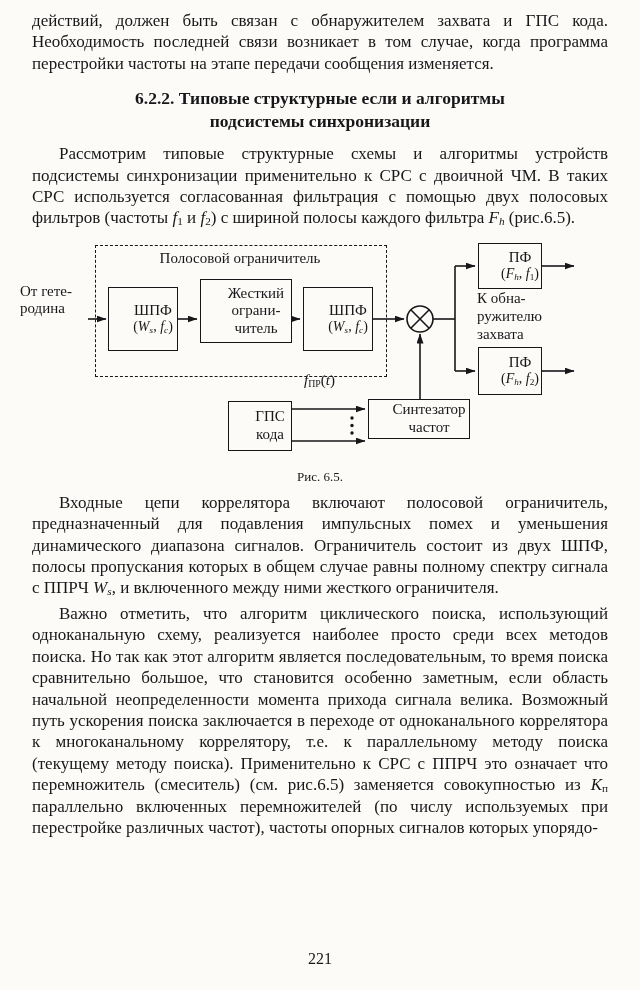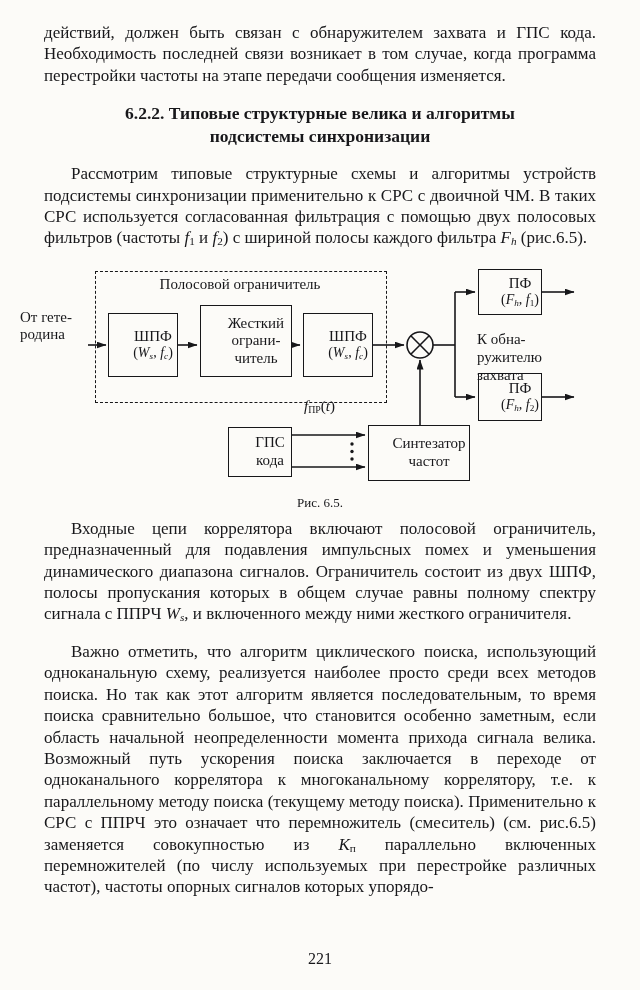--- a/index.html
+++ b/index.html
@@ -1,53 +1,53 @@
 <!DOCTYPE html>
 <html lang="ru"><head>
 <meta charset="utf-8">
 <style>
   html,body{margin:0;padding:0;}
   body{width:640px;height:990px;background:#fcfbf8;}
   .page{position:relative;width:640px;height:990px;overflow:hidden;
         font-family:"Liberation Serif",serif;color:#17171a;}
   .content{padding:6px 28px 0 28px;}
-  p.body{margin:16px;font-size:17px;line-height:21.4px;text-align:justify;text-indent:27px;}
+  p.body{margin:4px;font-size:17px;line-height:21.4px;text-align:justify;text-indent:27px;}
   p.no-indent{text-indent:0;}
   .heading{margin:13px 14px 11px;text-align:center;font-weight:bold;font-size:17.5px;line-height:22.5px;}
   .var{font-style:italic;font-family:"Liberation Serif",serif;}
   sub{font-size:0.66em;line-height:0;vertical-align:-0.2em;}
   .nowrap{white-space:nowrap;}
 
   .diagram{position:relative;height:218px;margin:10px 12px 0 -28px;width:640px;
            font-size:15px;line-height:1.16;}
   .diagram svg{position:absolute;left:0;top:0;}
   .dashed{position:absolute;left:95px;top:6px;width:290px;height:130px;
           border:1.5px dashed #17171a;}
   .dbox{position:absolute;border:1.5px solid #17171a;background:#fcfbf8;
         display:flex;flex-direction:column;align-items:center;justify-content:center;
         text-align:center;box-sizing:border-box;padding-left:20px;}
   .dlabel{position:absolute;}
   .box-sub{font-size:14px;}
   .limiter-title{left:95px;top:11px;width:290px;text-align:center;}
   .input-label{left:20px;top:44px;width:78px;text-align:left;}
-  .to-detector{left:477px;top:65px;width:95px;text-align:left;line-height:1.22;}
+  .to-detector{left:477px;top:50px;width:95px;text-align:left;line-height:1.22;}
   .fpr-label{left:304px;top:133px;width:80px;text-align:left;}
   .caption{text-align:center;font-size:13px;margin-top:12px;}
   .pagenum{position:absolute;bottom:22px;left:0;width:100%;text-align:center;font-size:16px;}
 </style>
 </head>
 <body>
 
 <div class="page">
   <div class="content">
 
     <p class="body no-indent"><span>действий, должен быть связан с обнаружителем захвата и ГПС кода. Необходимость последней связи возникает в том случае, когда программа перестройки частоты на этапе передачи сообщения изменяется.</span></p>
 
     <div class="heading">
-      <div>6.2.2. Типовые структурные велика и алгоритмы</div>
+      <div>6.2.2. Типовые структурные если и алгоритмы</div>
       <div>подсистемы синхронизации</div>
     </div>
 
     <p class="body"><span>Рассмотрим типовые структурные схемы и алгоритмы устройств подсистемы синхронизации применительно к СРС с двоичной ЧМ. В таких СРС используется согласованная фильтрация с помощью двух полосовых фильтров (частоты </span><span class="nowrap"><i class="var">f</i><sub>1</sub></span><span> и </span><span class="nowrap"><i class="var">f</i><sub>2</sub></span><span>) с шириной полосы каждого фильтра </span><span class="nowrap"><i class="var">F</i><sub><i class="var">h</i></sub></span><span> (рис.6.5).</span></p>
 
     <div class="diagram">
       <svg width="640" height="218" viewBox="0 0 640 218">
         <defs>
           <marker id="arrow" markerWidth="11" markerHeight="8" refX="9.5" refY="3.5" orient="auto" markerUnits="userSpaceOnUse">
             <path d="M0,0 L10,3.5 L0,7 Z" fill="#17171a"></path>
@@ -86,21 +86,21 @@
       <div class="dlabel input-label">
         <div>От гете-</div>
         <div>родина</div>
       </div>
 
       <div class="dbox" style="left:108px;top:48px;width:70px;height:64px;">
         <div>ШПФ</div>
         <div class="box-sub"><span>(</span><i class="var">W</i><sub><i class="var">s</i></sub><span>, </span><i class="var">f</i><sub><i class="var">c</i></sub><span>)</span></div>
       </div>
 
-      <div class="dbox" style="left:200px;top:40px;width:92px;height:72px;">
+      <div class="dbox" style="left:200px;top:40px;width:92px;height:64px;">
         <div>Жесткий</div>
         <div>ограни-</div>
         <div>читель</div>
       </div>
 
       <div class="dbox" style="left:303px;top:48px;width:70px;height:64px;">
         <div>ШПФ</div>
         <div class="box-sub"><span>(</span><i class="var">W</i><sub><i class="var">s</i></sub><span>, </span><i class="var">f</i><sub><i class="var">c</i></sub><span>)</span></div>
       </div>
 
@@ -118,21 +118,21 @@
         <div>К обна-</div>
         <div>ружителю</div>
         <div>захвата</div>
       </div>
 
       <div class="dbox" style="left:228px;top:162px;width:64px;height:50px;">
         <div>ГПС</div>
         <div>кода</div>
       </div>
 
-      <div class="dbox" style="left:368px;top:160px;width:102px;height:56px;">
+      <div class="dbox" style="left:368px;top:160px;width:102px;height:40px;">
         <div>Синтезатор</div>
         <div>частот</div>
       </div>
 
       <div class="dlabel fpr-label"><i class="var">f</i><sub>ПР</sub><span>(</span><i class="var">t</i><span>)</span></div>
     </div>
 
     <div class="caption">Рис. 6.5.</div>
 
     <p class="body" style="margin-top:7px;"><span>Входные цепи коррелятора включают полосовой ограничитель, предназначенный для подавления импульсных помех и уменьшения динамического диапазона сигналов. Ограничитель состоит из двух ШПФ, полосы пропускания которых в общем случае равны полному спектру сигнала с ППРЧ </span><span class="nowrap"><i class="var">W</i><sub><i class="var">s</i></sub></span><span>, и включенного между ними жесткого ограничителя.</span></p>

